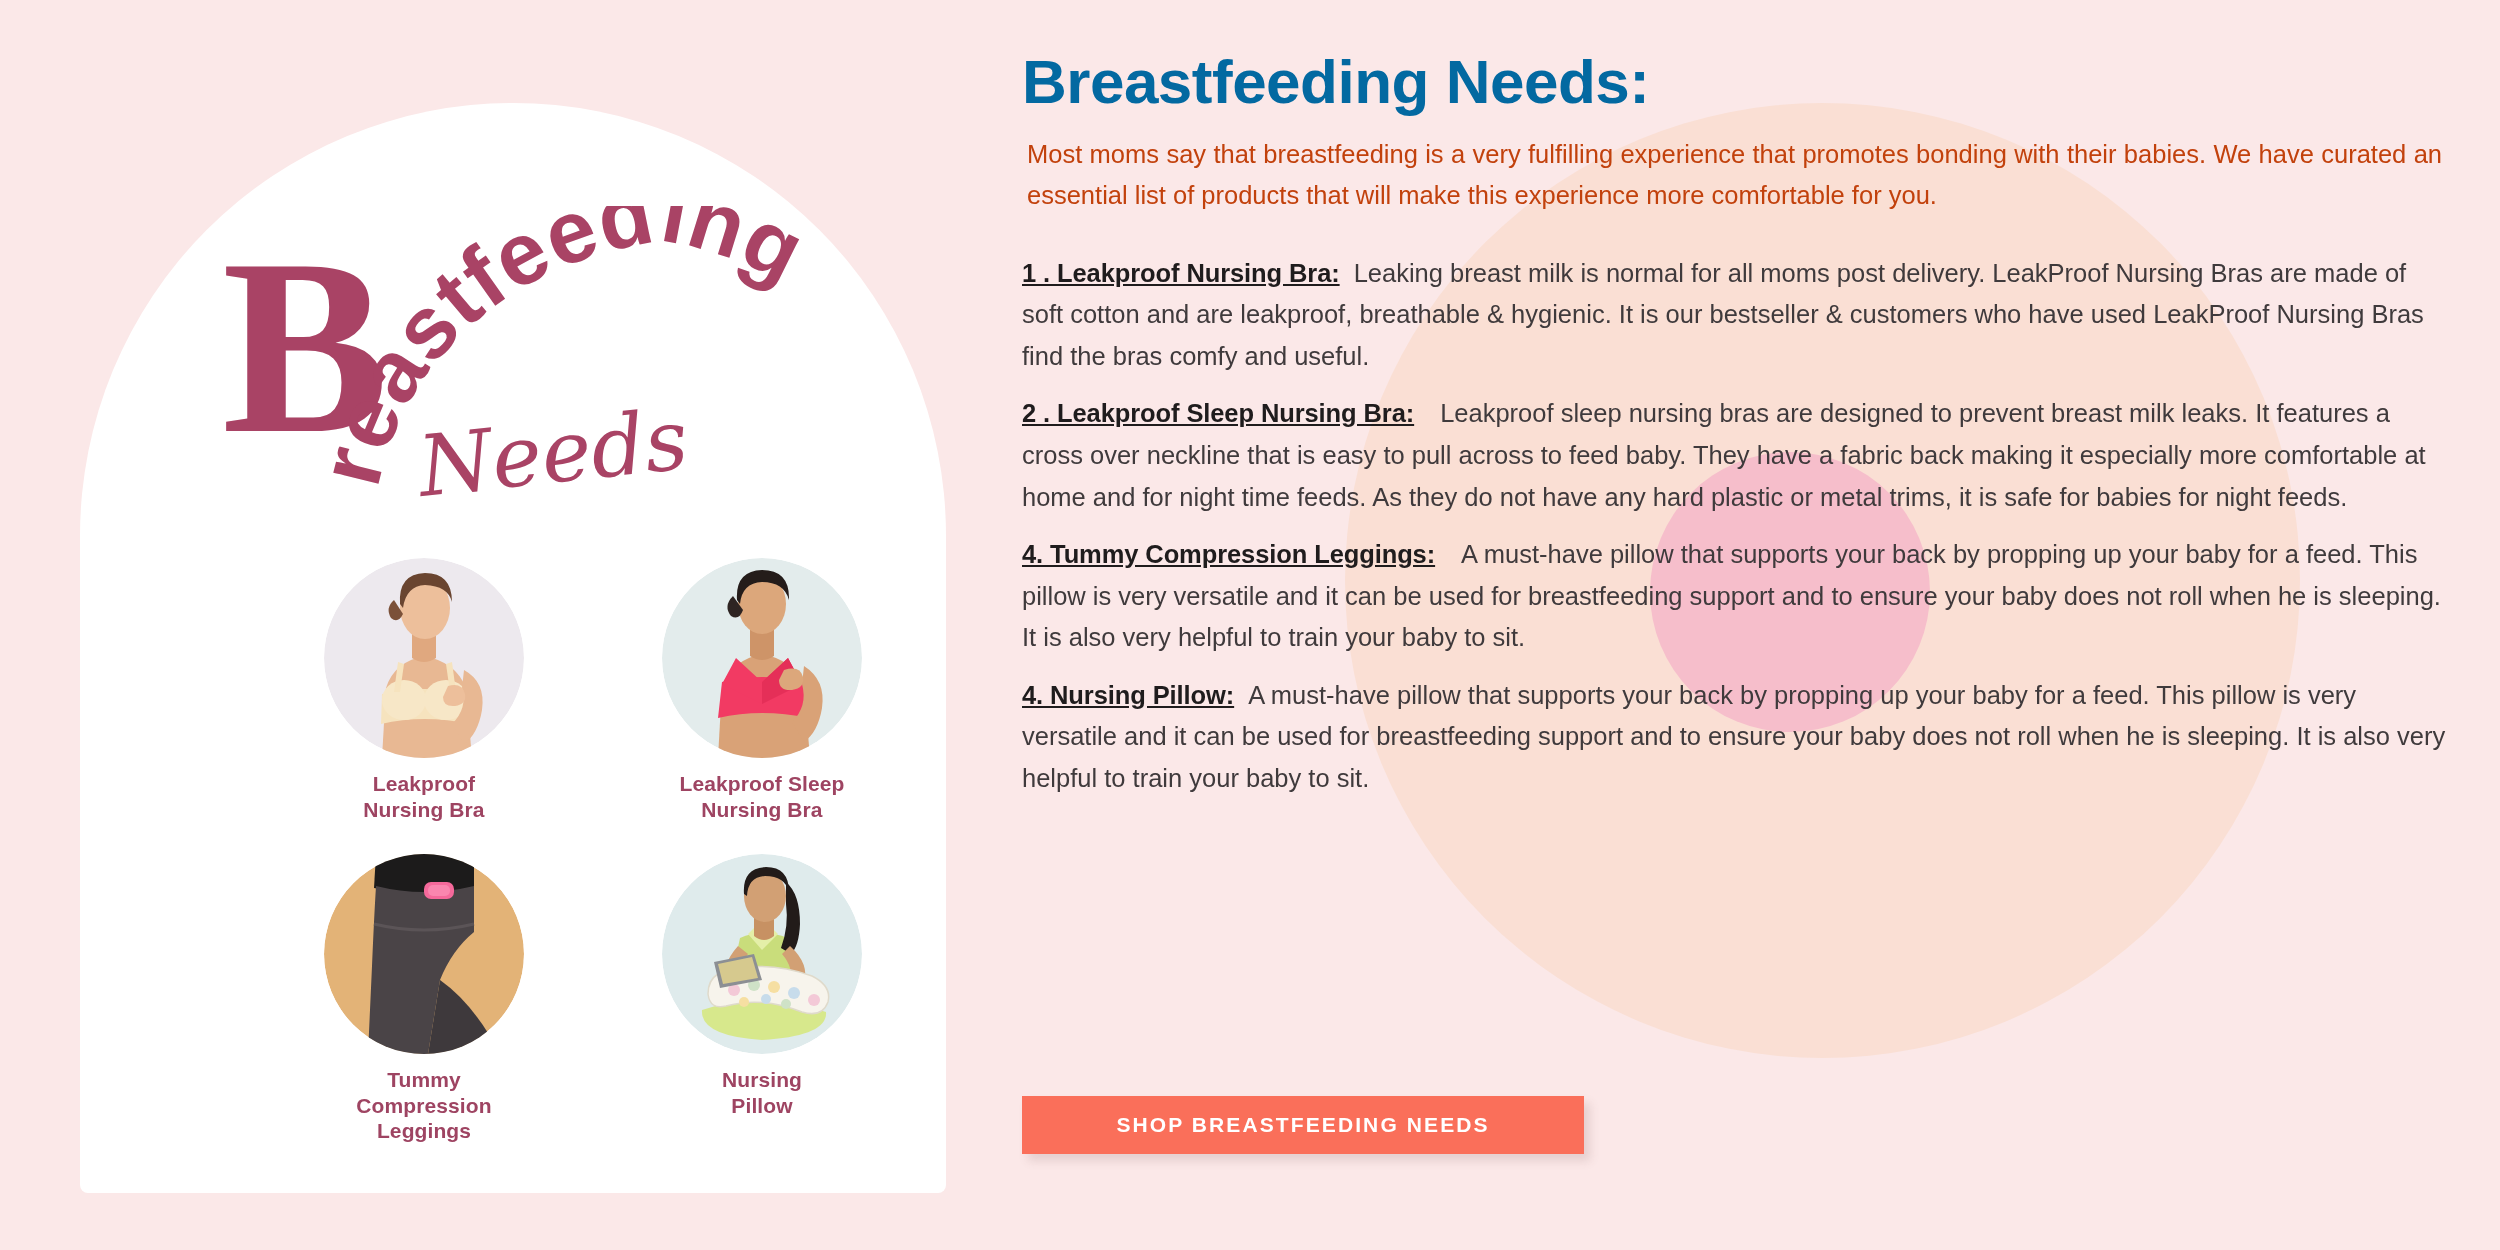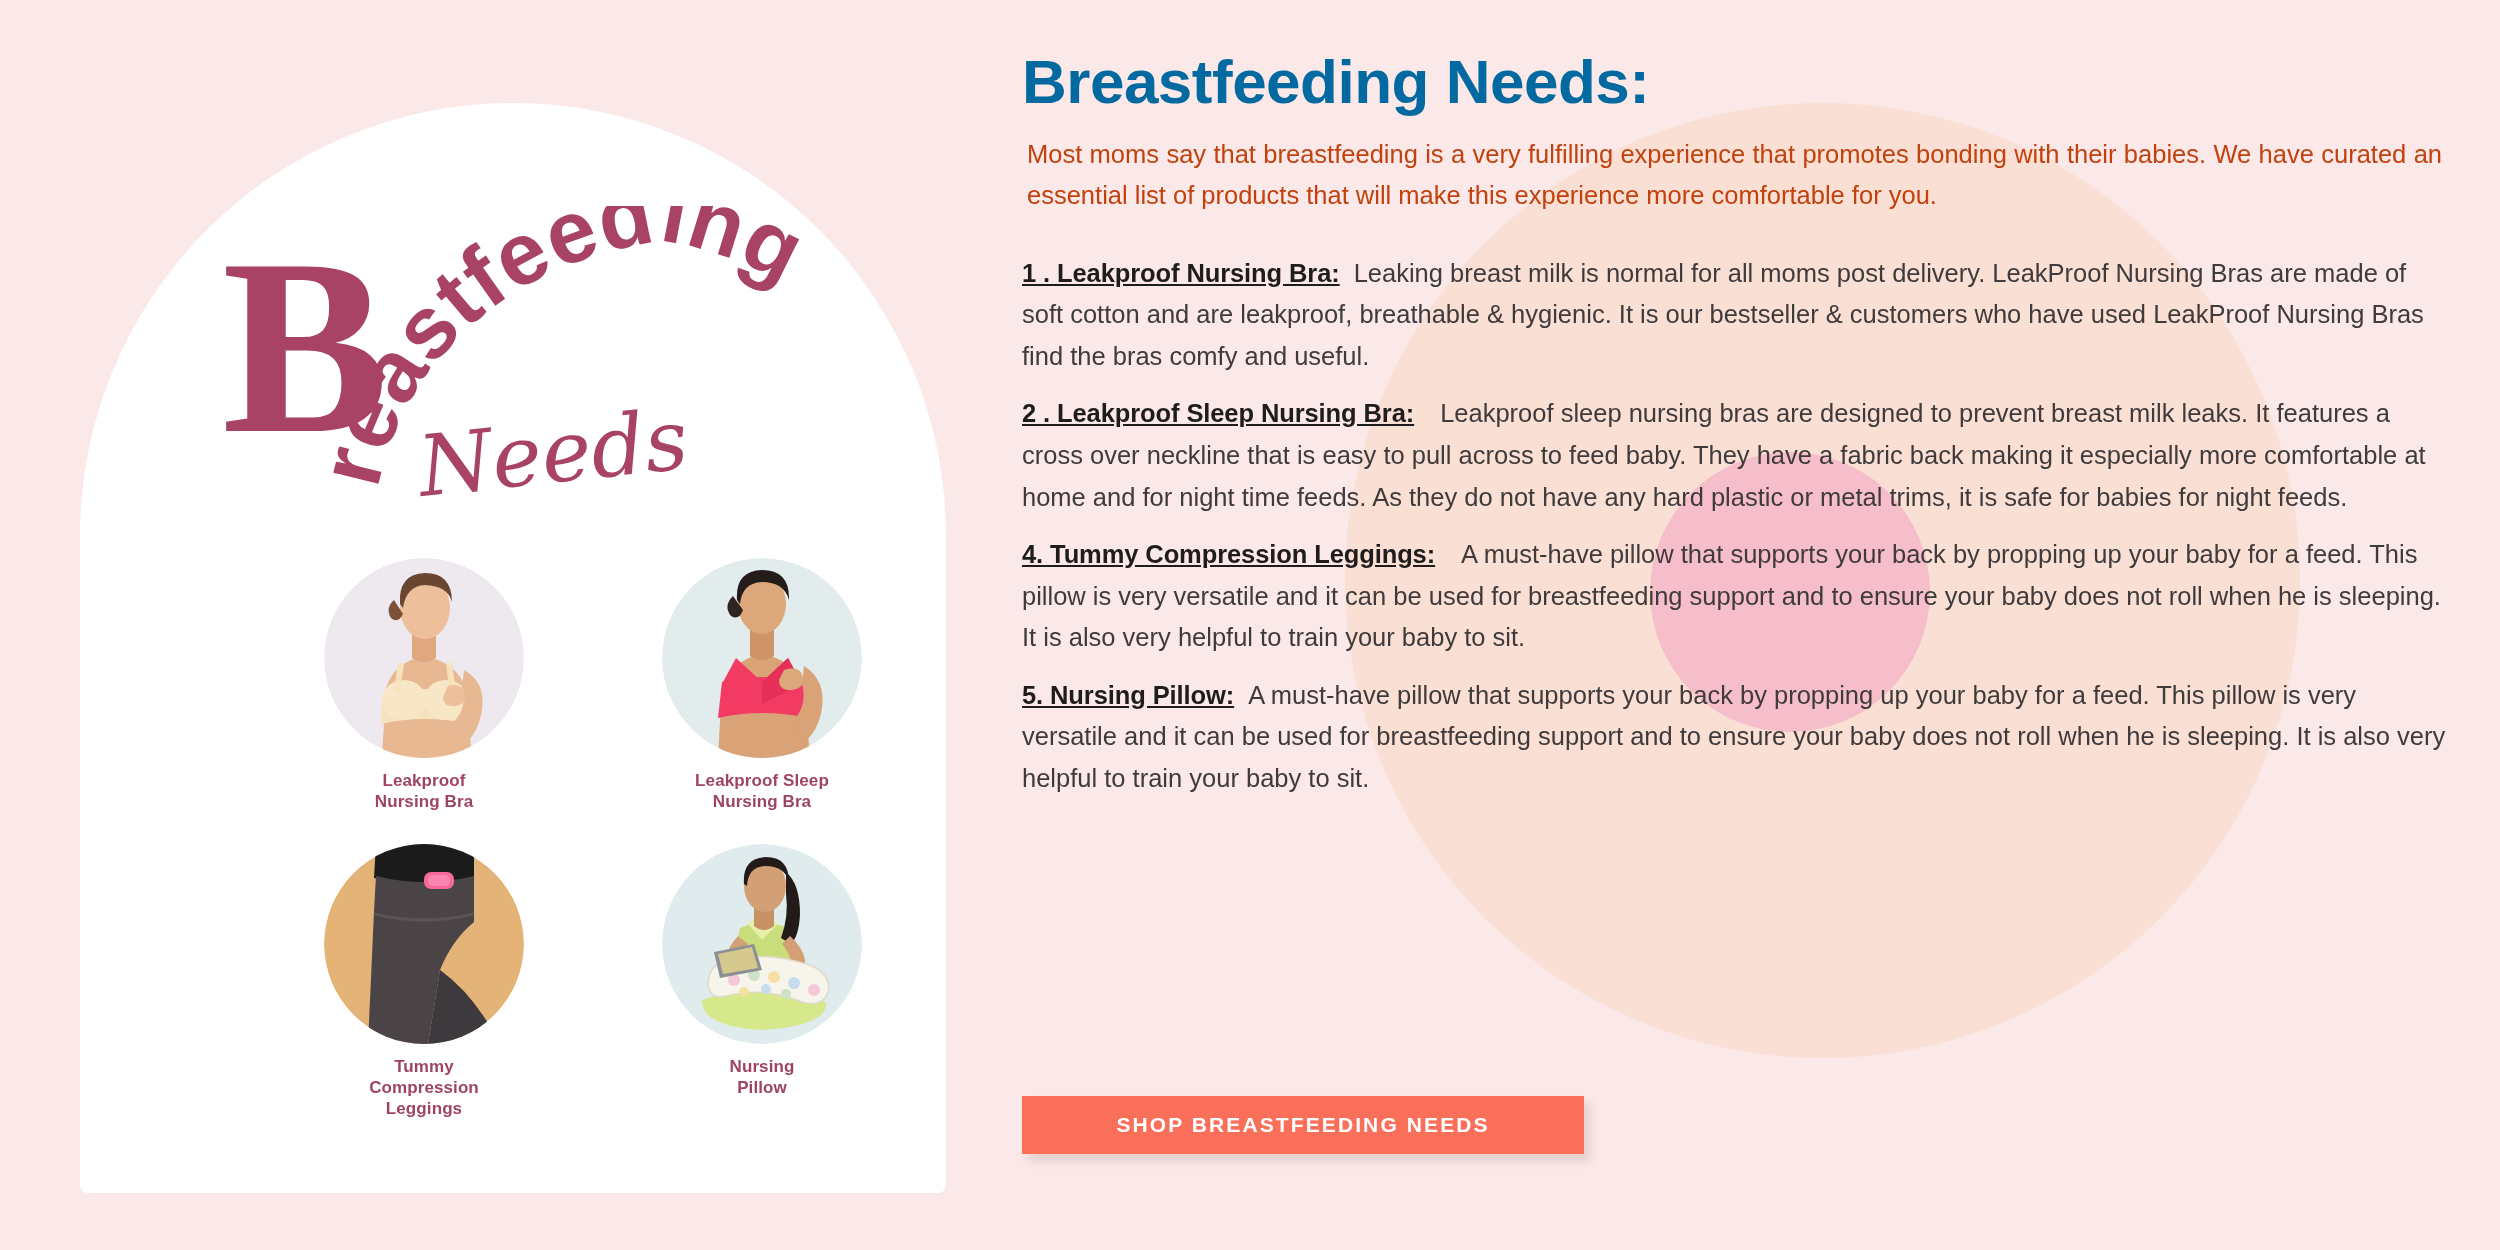--- a/index.html
+++ b/index.html
@@ -45,21 +45,21 @@
   .product-cell{display:flex;flex-direction:column;align-items:center;}
   .product-thumb{
     width:200px;height:200px;border-radius:50%;
     overflow:hidden;position:relative;
     display:block;
   }
   .product-thumb svg{display:block;width:200px;height:200px;}
   .product-label{
     margin-top:13px;
     color:#9E4462;
-    font-size:17px;font-weight:bold;line-height:1.22;
+    font-size:21px;font-weight:bold;line-height:1.22;
     text-align:center;letter-spacing:.1px;
     white-space:pre-line;
   }
 
   
   #content{
     position:absolute;left:1022px;top:48px;width:1430px;
   }
   #page-title{
     color:#0369a1;
@@ -265,21 +265,21 @@
 
     <p class="needs-item">
       <span class="lead">2 . Leakproof Sleep Nursing Bra:</span><span class="gap gap-m"></span><span>Leakproof sleep nursing bras are designed to prevent breast milk leaks. It features a cross over neckline that is easy to pull across to feed baby. They have a fabric back making it especially more comfortable at home and for night time feeds. As they do not have any hard plastic or metal trims, it is safe for babies for night feeds.</span>
     </p>
 
     <p class="needs-item">
       <span class="lead">4. Tummy Compression Leggings:</span><span class="gap gap-m"></span><span>A must-have pillow that supports your back by propping up your baby for a feed. This pillow is very versatile and it can be used for breastfeeding support and to ensure your baby does not roll when he is sleeping. It is also very helpful to train your baby to sit.</span>
     </p>
 
     <p class="needs-item">
-      <span class="lead">5. Nursing Pillow:</span><span class="gap gap-s"></span><span>A must-have pillow that supports your back by propping up your baby for a feed. This pillow is very versatile and it can be used for breastfeeding support and to ensure your baby does not roll when he is sleeping. It is also very helpful to train your baby to sit.</span>
+      <span class="lead">4. Nursing Pillow:</span><span class="gap gap-s"></span><span>A must-have pillow that supports your back by propping up your baby for a feed. This pillow is very versatile and it can be used for breastfeeding support and to ensure your baby does not roll when he is sleeping. It is also very helpful to train your baby to sit.</span>
     </p>
   </div>
 
   <div id="cta-wrap">
     <button id="cta-button" type="button">SHOP BREASTFEEDING NEEDS</button>
   </div>
 
 </div>
 
 </body></html>

